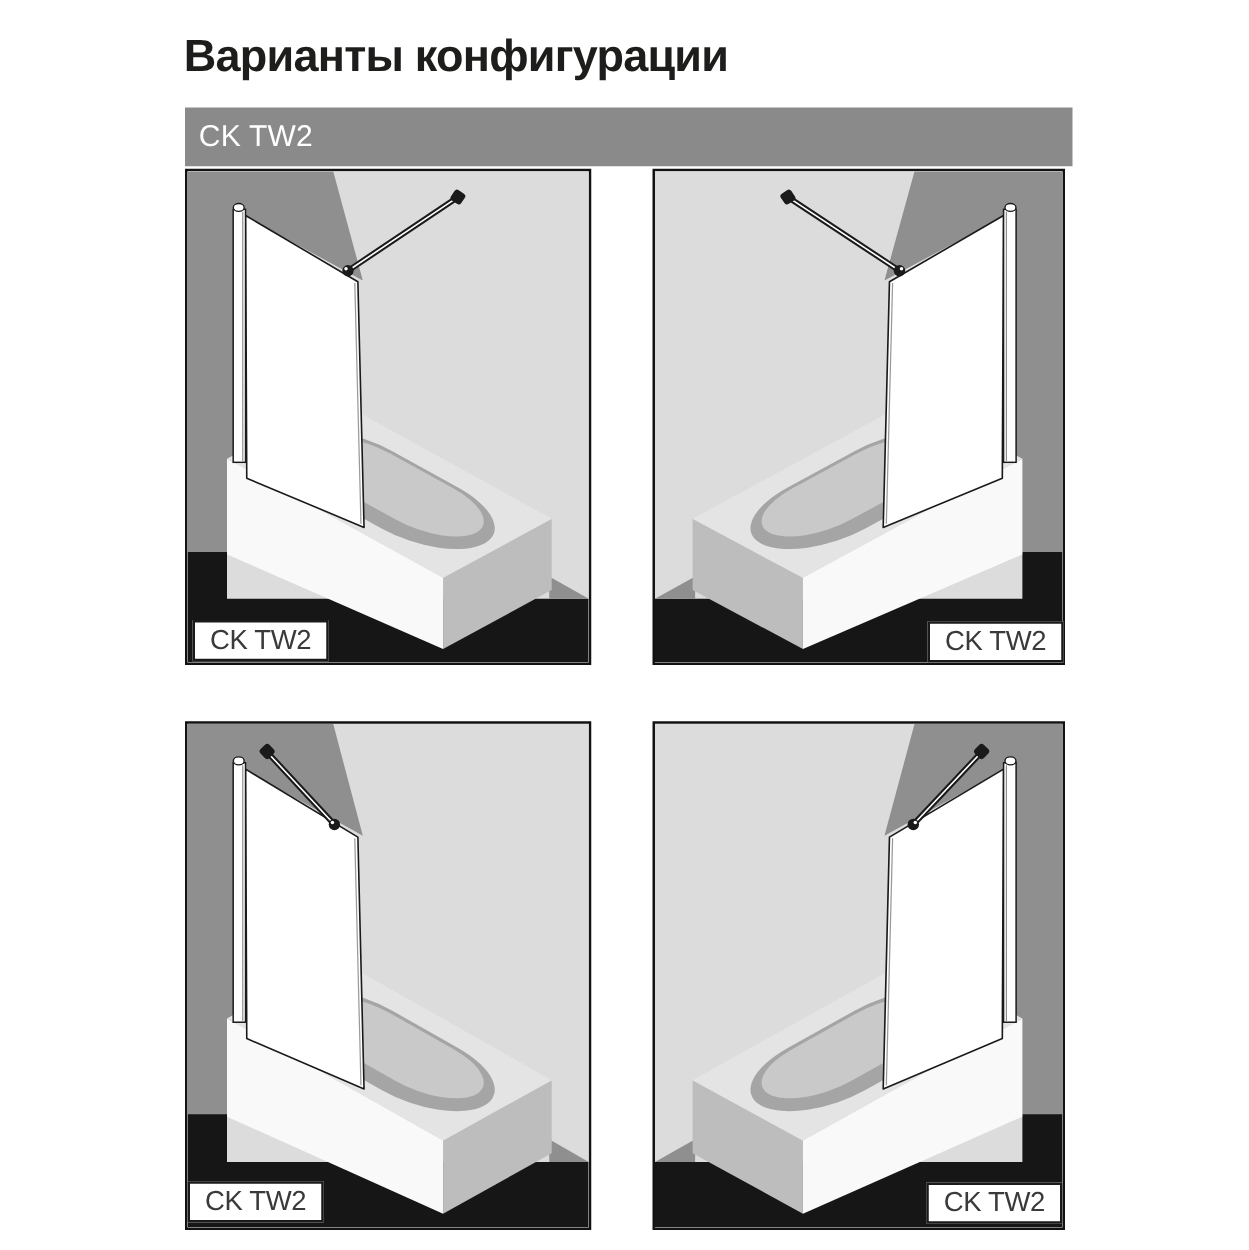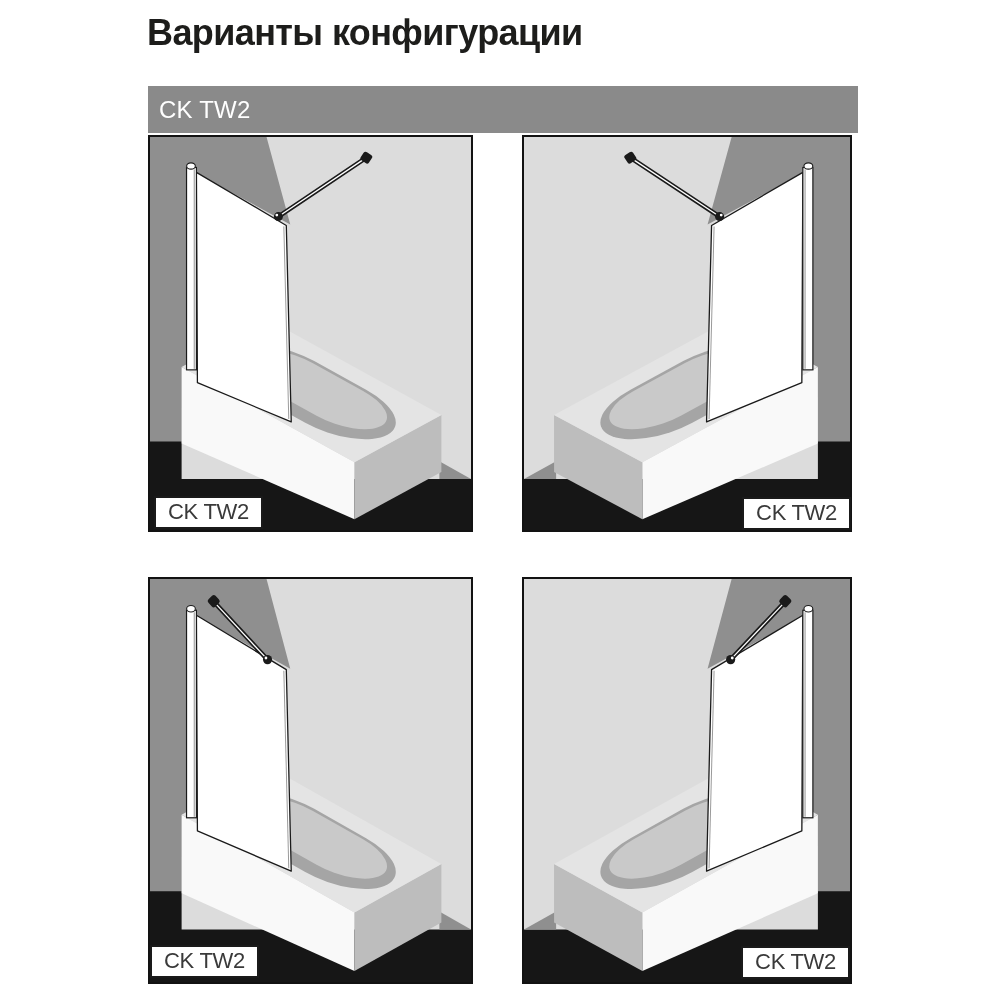--- a/index.html
+++ b/index.html
@@ -5,21 +5,21 @@
   :root{
     --page-bg:#ffffff; --title-text:#1d1d1b; --header-bg:#8a8a8a; --header-text:#ffffff;
     --panel-frame:#121212; --wall-light:#dcdcdc; --wall-dark:#8f8f8f; --floor-dark:#161616;
     --tub-front:#f9f9f9; --tub-top:#e4e4e4; --tub-end:#bdbdbd; --basin-ring:#a5a5a5;
     --basin-floor:#c9c9c9; --line-dark:#1a1a1a; --label-bg:#ffffff; --label-text:#3a3a3a;
   }
   *{box-sizing:border-box}
   html,body{margin:0;padding:0}
   body{width:999px;height:1000px;background:var(--page-bg);position:relative;
        font-family:"Liberation Sans",sans-serif;overflow:hidden}
-  .page-title{position:absolute;left:147px;top:12px;font-size:36px;font-weight:700;
+  .page-title{position:absolute;left:147px;top:24px;font-size:36px;font-weight:700;
        color:var(--title-text);letter-spacing:-0.6px}
   .header-bar{position:absolute;left:148px;top:86px;width:710px;height:47px;
        background:var(--header-bg);display:flex;align-items:center}
   .header-label{color:var(--header-text);font-size:24px;padding-left:11px;letter-spacing:0.2px}
   .panel{position:absolute;border:2px solid var(--panel-frame);background:#fff}
   #panel-tl{left:148px;top:135px;width:325px;height:397px}
   #panel-tr{left:522px;top:135px;width:330px;height:397px}
   #panel-bl{left:148px;top:577px;width:325px;height:407px}
   #panel-br{left:522px;top:577px;width:330px;height:407px}
   .scene{position:absolute;left:0;top:0;width:100%;height:100%;display:block}

